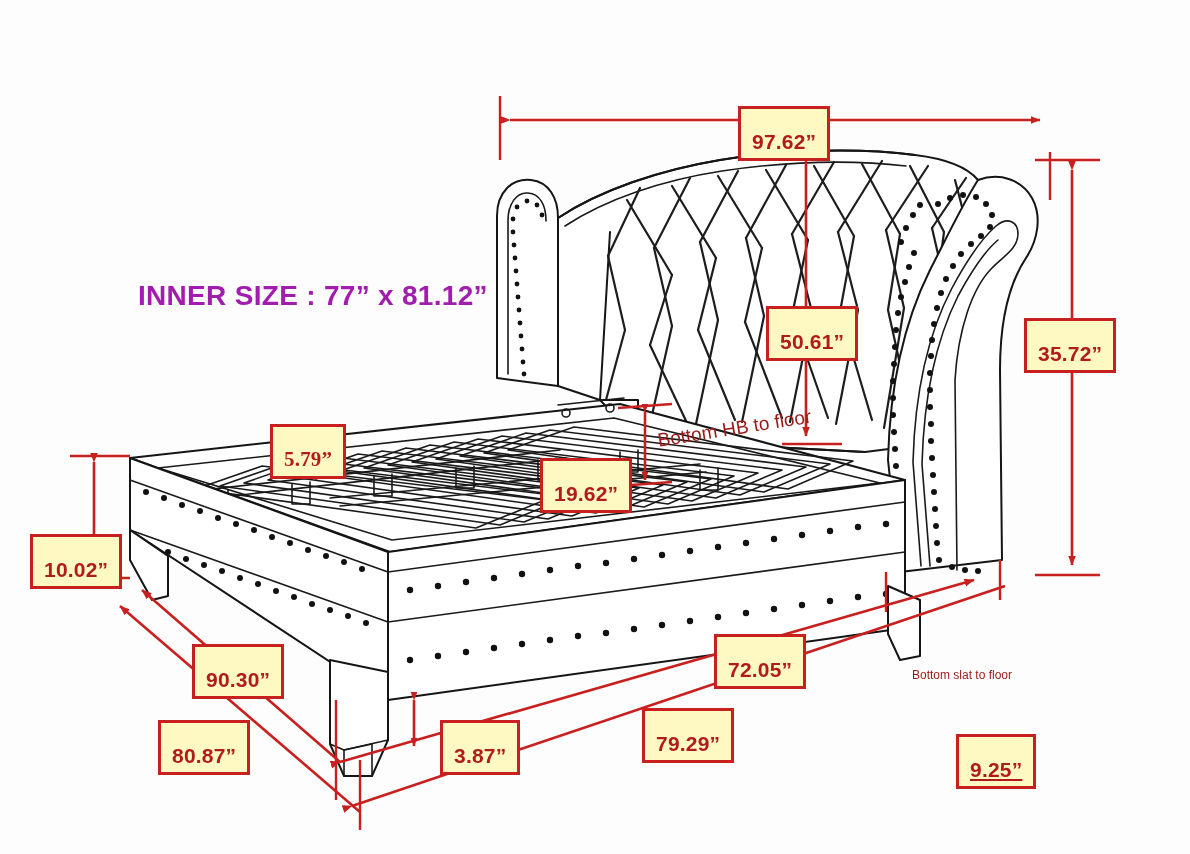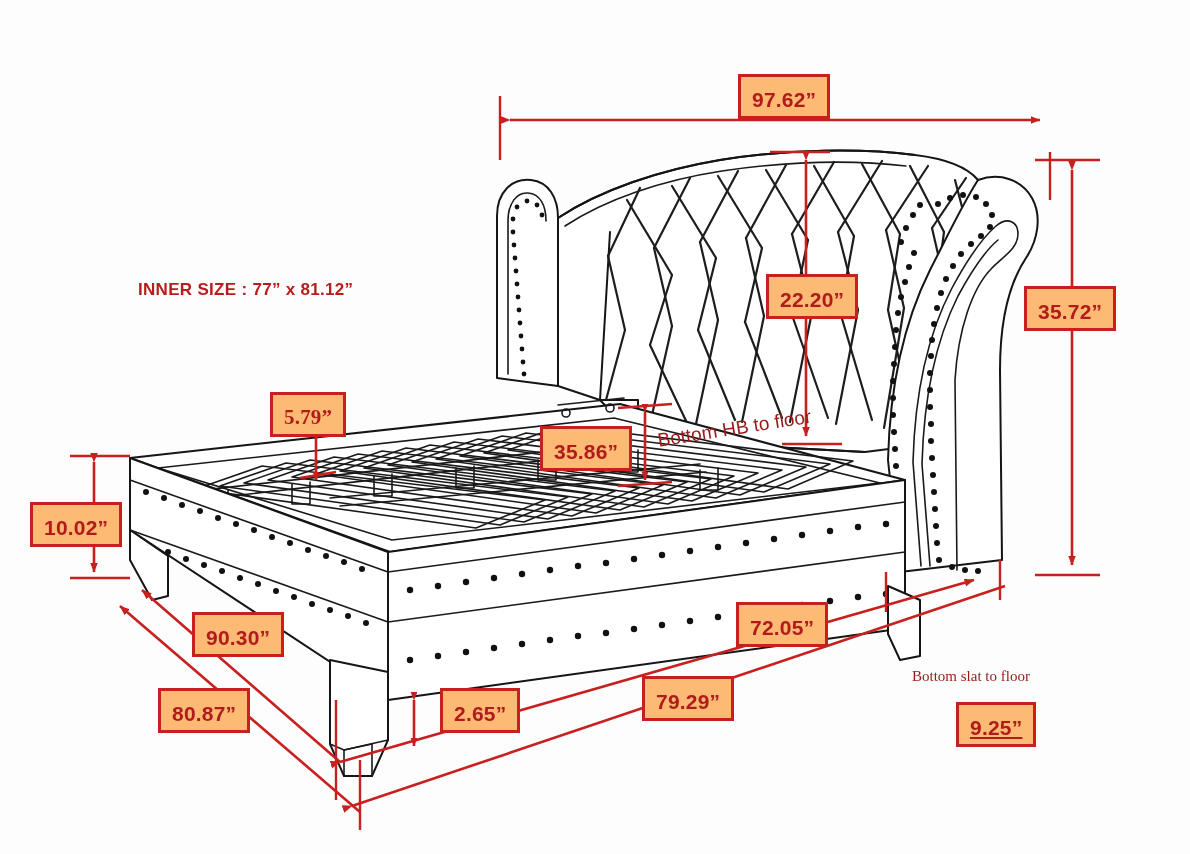--- a/index.html
+++ b/index.html
@@ -72,52 +72,53 @@
   }
   .arrowhead {
     fill: #c8201f;
     stroke: none;
   }
 
   
   .dim-box {
     position: absolute;
     box-sizing: border-box;
-    background: #fdba74;
+    background: #fef9c3;
     border: 3px solid #c8201f;
     color: #b01c1b;
     font-weight: bold;
     font-size: 21px;
     letter-spacing: 0.2px;
-    padding: 12px 11px 6px 11px;
+    padding: 22px 11px 6px 11px;
     white-space: nowrap;
     line-height: 1;
     font-family: "Liberation Sans", sans-serif;
+    margin-top: 32px;
   }
   .note-text {
     position: absolute;
     color: #9a1a19;
-    font-size: 15px;
+    font-size: 12px;
     white-space: nowrap;
-    font-family: Liberation Serif, serif;
+    font-family: Liberation Sans, sans-serif;
   }
   .note-rot {
     position: absolute;
     color: #9a1a19;
     font-size: 19px;
     white-space: nowrap;
     transform: rotate(-9deg);
     transform-origin: left top;
     font-family: "Liberation Sans", sans-serif;
   }
   .inner-size {
     position: absolute;
-    color: #b91c1c;
+    color: #a21caf;
     font-weight: bold;
-    font-size: 17px;
+    font-size: 28px;
     white-space: nowrap;
     letter-spacing: 0.3px;
     font-family: "Liberation Sans", sans-serif;
   }
 </style>
 </head>
 <body>
 
 <div id="stage">
 
@@ -490,37 +491,37 @@
     <path class="dim-ext" d="M336,700 L336,800"></path>
     <path class="dim-ext" d="M360,760 L360,830"></path>
   </svg>
 
   <div class="inner-size" style="left:138px; top:280px;">INNER SIZE : 77” x 81.12”</div>
 
   <div class="dim-box" style="left:738px; top:74px;">97.62”</div>
 
   <div class="dim-box" style="left:1024px; top:286px;">35.72”</div>
 
-  <div class="dim-box" style="left:766px; top:274px;">22.20”</div>
+  <div class="dim-box" style="left:766px; top:274px;">50.61”</div>
 
   <div class="dim-box" style="left:270px; top:392px;font-family:Liberation Serif, serif;">5.79”</div>
 
-  <div class="dim-box" style="left:540px; top:426px;">35.86”</div>
+  <div class="dim-box" style="left:540px; top:426px;">19.62”</div>
 
   <div class="note-rot" style="left:656px; top:430px;">Bottom HB to floor</div>
 
   <div class="dim-box" style="left:30px; top:502px;">10.02”</div>
 
   <div class="dim-box" style="left:192px; top:612px;">90.30”</div>
 
   <div class="dim-box" style="left:158px; top:688px;">80.87”</div>
 
-  <div class="dim-box" style="left:440px; top:688px;">2.65”</div>
+  <div class="dim-box" style="left:440px; top:688px;">3.87”</div>
 
   <div class="dim-box" style="left:642px; top:676px;">79.29”</div>
 
-  <div class="dim-box" style="left:736px; top:602px;">72.05”</div>
+  <div class="dim-box" style="left:714px; top:602px;">72.05”</div>
 
   <div class="note-text" style="left:912px; top:668px;">Bottom slat to floor</div>
 
   <div class="dim-box" style="left:956px; top:702px;text-decoration:underline;">9.25”</div>
 
 </div>
 
 </body></html>

